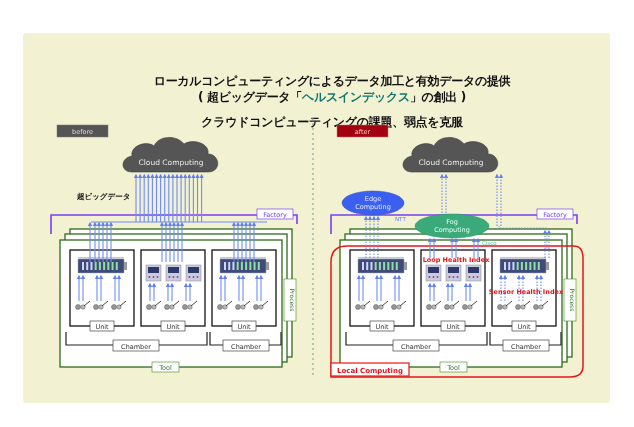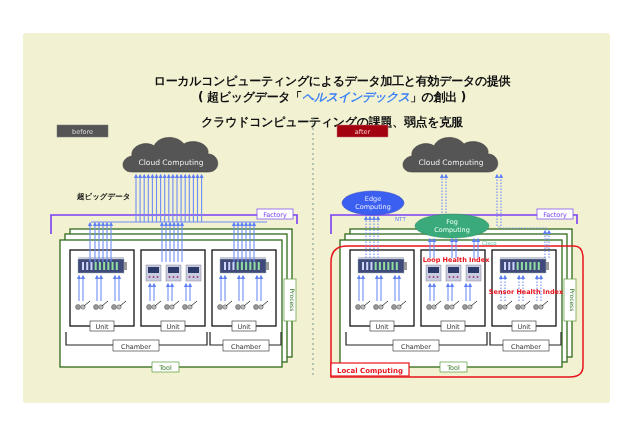--- a/index.html
+++ b/index.html
@@ -2,21 +2,21 @@
 <html><head>
 <meta charset="utf-8">
 <style>
   html, body { margin:0; padding:0; background:#ffffff; }
   body { width:634px; height:427px; position:relative; overflow:hidden; font-family:"DejaVu Sans", sans-serif; }
   #panel { position:absolute; left:23px; top:33px; width:587px; height:370px; background:#f2f1d2; border-radius:3px; }
   .title { position:absolute; left:15px; width:634px; text-align:center; font-weight:bold; color:#111; font-size:12px; letter-spacing:-0.3px; white-space:nowrap;margin-top:28px; }
   #t1 { top:45px; }
   #t2 { top:61px; }
   #t3 { top:86px; }
-  .red { color:#3b82f6;font-style:italic; }
+  .red { color:#0f766e; }
   svg { position:absolute; left:0; top:0; }
   svg text { font-family:"DejaVu Sans", sans-serif; }
 </style>
 </head>
 <body>
 
 <div id="panel"></div>
 
 <div class="title" id="t1">ローカルコンピューティングによるデータ加工と有効データの提供</div>
 <div class="title" id="t2"><span>( 超ビッグデータ「</span><span class="red">ヘルスインデックス</span><span>」の創出 )</span></div>

